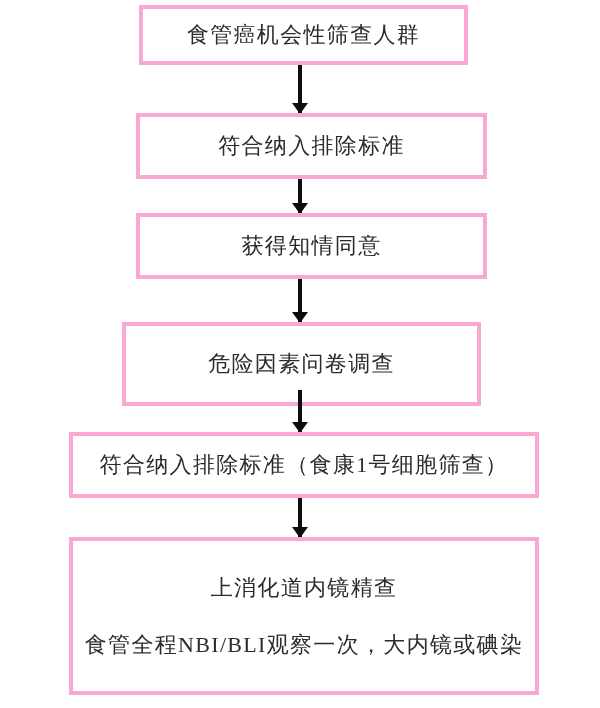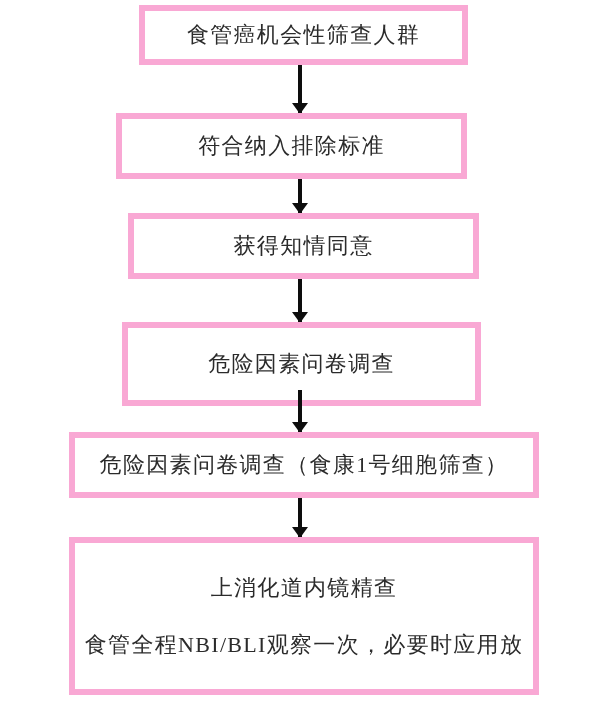--- a/index.html
+++ b/index.html
@@ -19,40 +19,40 @@
     position: absolute;
     left: 0;
     top: 0;
     width: 600px;
     height: 708px;
   }
 
   .node {
     position: absolute;
     box-sizing: border-box;
-    border: 6px solid #f9a8d4;
+    border: 4px solid #f9a8d4;
     background: #ffffff;
     display: flex;
     flex-direction: column;
     align-items: center;
     justify-content: center;
     color: #2b2b2b;
     text-align: center;
     letter-spacing: 0.06em;
   }
 
   .node .line {
     display: block;
     white-space: nowrap;
   }
 
   
   .n1 { left: 139px; top: 5px;   width: 329px; height: 60px; font-size: 22px; }
-  .n2 { left: 116px; top: 113px; width: 351px; height: 66px; font-size: 22px; }
-  .n3 { left: 128px; top: 213px; width: 351px; height: 66px; font-size: 22px; }
+  .n2 { left: 136px; top: 113px; width: 351px; height: 66px; font-size: 22px; }
+  .n3 { left: 136px; top: 213px; width: 351px; height: 66px; font-size: 22px; }
   .n4 { left: 122px; top: 322px; width: 359px; height: 84px; font-size: 22px; }
   .n5 { left: 69px;  top: 432px; width: 470px; height: 66px; font-size: 22px; }
   .n6 { left: 69px;  top: 537px; width: 470px; height: 158px; font-size: 22px; }
 
   .n6 .line { margin: 14px 0; }
   .n6 .line + .line { margin-top: 13px; }
 
   
   .arrow {
     position: absolute;
@@ -123,26 +123,26 @@
   <div class="node n4">
     <span class="line">危险因素问卷调查</span>
   </div>
 
   <div class="arrow a4">
     <span class="shaft"></span>
     <span class="head"></span>
   </div>
 
   <div class="node n5">
-    <span class="line">危险因素问卷调查（食康1号细胞筛查）</span>
+    <span class="line">符合纳入排除标准（食康1号细胞筛查）</span>
   </div>
 
   <div class="arrow a5">
     <span class="shaft"></span>
     <span class="head"></span>
   </div>
 
   <div class="node n6">
     <span class="line">上消化道内镜精查</span>
-    <span class="line">食管全程NBI/BLI观察一次，必要时应用放</span>
+    <span class="line">食管全程NBI/BLI观察一次，大内镜或碘染</span>
   </div>
 
 </div>
 
 </body></html>

